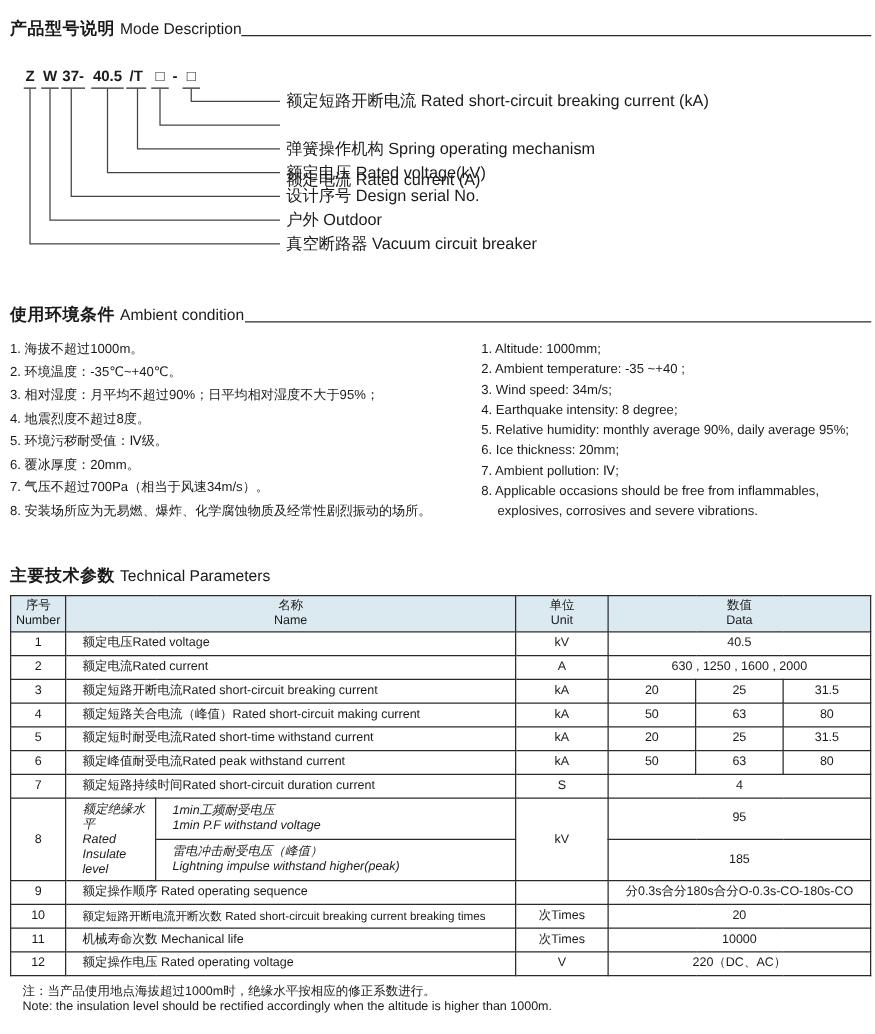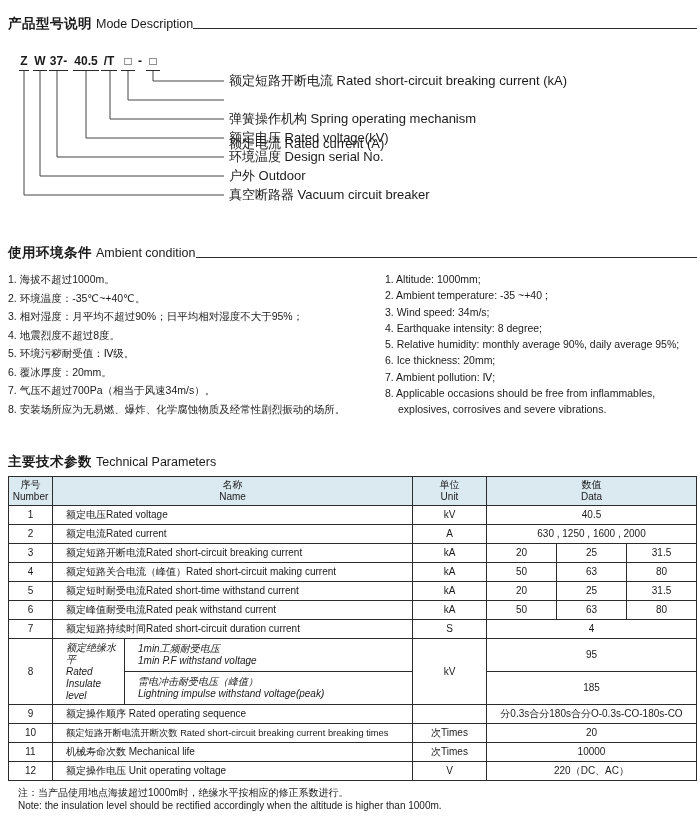--- a/index.html
+++ b/index.html
@@ -67,21 +67,21 @@
     <polyline points="86,71 86,138 224,138" fill="none" stroke="#444" stroke-width="1"></polyline>
     <polyline points="57,71 57,157 224,157" fill="none" stroke="#444" stroke-width="1"></polyline>
     <polyline points="40,71 40,176 224,176" fill="none" stroke="#444" stroke-width="1"></polyline>
     <polyline points="24,71 24,195 224,195" fill="none" stroke="#444" stroke-width="1"></polyline>
   </svg>
 
   <div class="model-label" style="top:74px;">额定短路开断电流 Rated short-circuit breaking current (kA)</div>
   <div class="model-label" style="top:93px;margin-top:44px;">额定电流 Rated current (A)</div>
   <div class="model-label" style="top:112px;">弹簧操作机构 Spring operating mechanism</div>
   <div class="model-label" style="top:131px;">额定电压 Rated voltage(kV)</div>
-  <div class="model-label" style="top:150px;">环境温度 Design serial No.</div>
+  <div class="model-label" style="top:150px;">设计序号 Design serial No.</div>
   <div class="model-label" style="top:169px;">户外 Outdoor</div>
   <div class="model-label" style="top:188px;">真空断路器 Vacuum circuit breaker</div>
 
   <div class="sec-title" style="top:243px;text-align:right;">
     <span class="zh">使用环境条件</span><span class="en">Ambient condition</span>
   </div>
   <div class="rule" style="top:257px;left:196px;width:501px;"></div>
 
   <div class="list-zh">
     <div class="li">1. 海拔不超过1000m。</div>
@@ -187,21 +187,21 @@
         <td rowspan="2" class="name-cell wrap">额定绝缘水平
 Rated Insulate
 level</td>
         <td class="name-cell wrap">1min工频耐受电压
 1min P.F withstand voltage</td>
         <td rowspan="2">kV</td>
         <td colspan="3">95</td>
       </tr>
       <tr class="sub">
         <td class="name-cell wrap">雷电冲击耐受电压（峰值）
-Lightning impulse withstand voltage(peak)</td>
+Lightning impulse withstand higher(peak)</td>
         <td colspan="3">185</td>
       </tr>
       <tr class="reg">
         <td>9</td>
         <td colspan="2" class="name-cell">额定操作顺序 Rated operating sequence</td>
         <td></td>
         <td colspan="3">分0.3s合分180s合分O-0.3s-CO-180s-CO</td>
       </tr>
       <tr class="reg">
         <td>10</td>
@@ -210,21 +210,21 @@
         <td colspan="3">20</td>
       </tr>
       <tr class="reg">
         <td>11</td>
         <td colspan="2" class="name-cell">机械寿命次数 Mechanical life</td>
         <td>次Times</td>
         <td colspan="3">10000</td>
       </tr>
       <tr class="reg">
         <td>12</td>
-        <td colspan="2" class="name-cell">额定操作电压 Unit operating voltage</td>
+        <td colspan="2" class="name-cell">额定操作电压 Rated operating voltage</td>
         <td>V</td>
         <td colspan="3">220（DC、AC）</td>
       </tr>
     </tbody>
   </table>
 
   <div class="note" style="top:786px;">注：当产品使用地点海拔超过1000m时，绝缘水平按相应的修正系数进行。</div>
   <div class="note" style="top:800px;">Note: the insulation level should be rectified accordingly when the altitude is higher than 1000m.</div>
 
 </div>

